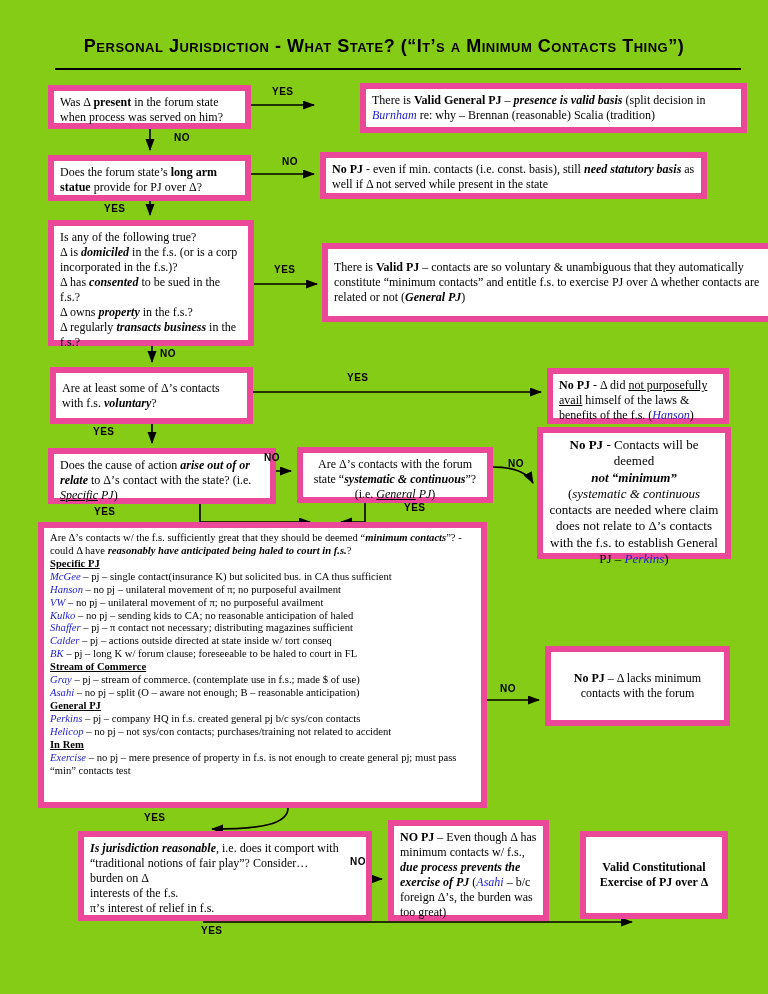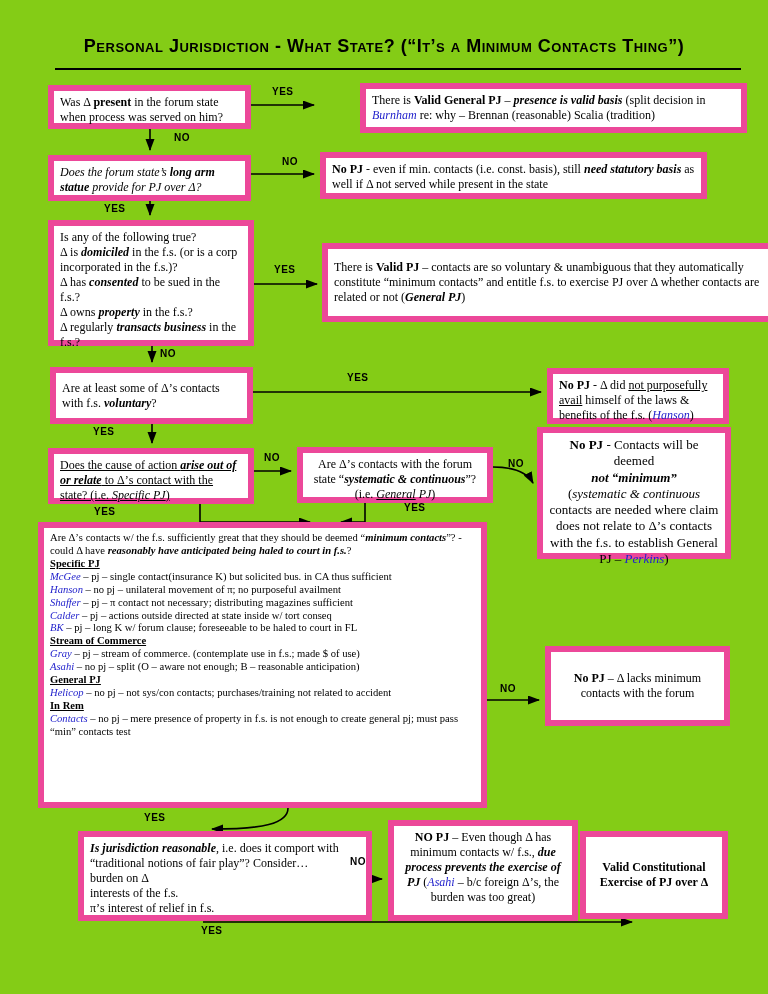--- a/index.html
+++ b/index.html
@@ -17,33 +17,33 @@
   .i{font-style:italic;}
   .u{text-decoration:underline;}
   .c{color:var(--case-color,#2222cc);font-style:italic;}
   .line{display:block;}
   .lbl{position:absolute;font-family:"Liberation Sans", sans-serif;font-weight:bold;
        font-size:10px;letter-spacing:.5px;}
   #arrows{position:absolute;left:0;top:0;pointer-events:none;}
 
   #q-present     {left:48px;  top:85px;  width:203px; height:44px;}
   #a-present     {left:320px; top:83px;  width:387px; height:50px;margin-left:40px;}
-  #q-longarm     {left:48px;  top:155px; width:203px; height:46px;font-style:italic;}
+  #q-longarm     {left:48px;  top:155px; width:203px; height:46px;}
   #a-longarm     {left:320px; top:152px; width:387px; height:47px;}
   #q-basis       {left:48px;  top:220px; width:206px; height:126px;}
   #a-valid-pj    {left:322px; top:243px; width:464px; height:79px;}
   #q-voluntary   {left:50px;  top:367px; width:203px; height:57px; }
   #a-hanson      {left:547px; top:368px; width:182px; height:56px;}
-  #q-specific    {left:48px;  top:448px; width:206px; height:56px;text-decoration:underline;}
+  #q-specific    {left:48px;  top:448px; width:228px; height:56px;}
   #q-systematic  {left:297px; top:447px; width:196px; height:56px;}
   #a-perkins     {left:537px; top:427px; width:194px; height:132px; font-size:13px;}
   #big-box       {left:38px;  top:522px; width:449px; height:286px; font-size:10.6px; line-height:1.22;}
   #a-lacks       {left:545px; top:630px; width:185px; height:80px;margin-top:16px;}
   #q-reasonable  {left:50px;  top:831px; width:294px; height:90px;margin-left:28px;}
-  #a-dueprocess  {left:388px; top:820px; width:190px; height:101px;text-align:center;}
+  #a-dueprocess  {left:388px; top:820px; width:161px; height:101px;}
   #a-valid-const {left:580px; top:831px; width:148px; height:88px;}
 
   #lbl-yes-present   {left:272px; top:86px;}
   #lbl-no-present    {left:174px; top:132px;}
   #lbl-no-longarm    {left:282px; top:156px;}
   #lbl-yes-longarm   {left:104px; top:203px;}
   #lbl-yes-basis     {left:274px; top:264px;}
   #lbl-no-basis      {left:160px; top:348px;}
   #lbl-yes-voluntary {left:347px; top:372px;}
   #lbl-yes-voluntary2{left:93px;  top:426px;}
@@ -132,30 +132,33 @@
       <div class="line"><span class="b">No PJ</span><span> - Contacts will be deemed</span></div>
       <div class="line"><span class="b i">not “minimum”</span></div>
       <div class="line"><span>(</span><span class="i">systematic &amp; continuous</span><span> contacts are needed where claim does not relate to Δ’s contacts with the f.s. to establish General PJ – </span><span class="c">Perkins</span><span>)</span></div>
     </div>
 
   <div id="big-box" class="box">
       <div class="line"><span>Are Δ’s contacts w/ the f.s. sufficiently great that they should be deemed “</span><span class="b i">minimum contacts</span><span>”? - could Δ have </span><span class="b i">reasonably have anticipated being haled to court in f.s.</span><span>?</span></div>
       <div class="line"><span class="b u">Specific PJ</span></div>
       <div class="line"><span class="c">McGee</span><span> – pj – single contact(insurance K) but solicited bus. in CA thus sufficient</span></div>
       <div class="line"><span class="c">Hanson</span><span> – no pj – unilateral movement of π; no purposeful availment</span></div>
+      <div class="line"><span class="c">VW</span><span> – no pj – unilateral movement of π; no purposeful availment</span></div>
+      <div class="line"><span class="c">Kulko</span><span> – no pj – sending kids to CA; no reasonable anticipation of haled</span></div>
       <div class="line"><span class="c">Shaffer</span><span> – pj – π contact not necessary; distributing magazines sufficient</span></div>
       <div class="line"><span class="c">Calder</span><span> – pj – actions outside directed at state inside w/ tort conseq</span></div>
       <div class="line"><span class="c">BK</span><span> – pj – long K w/ forum clause; foreseeable to be haled to court in FL</span></div>
       <div class="line"><span class="b u">Stream of Commerce</span></div>
       <div class="line"><span class="c">Gray</span><span> – pj – stream of commerce. (contemplate use in f.s.; made $ of use)</span></div>
       <div class="line"><span class="c">Asahi</span><span> – no pj – split (O – aware not enough; B – reasonable anticipation)</span></div>
       <div class="line"><span class="b u">General PJ</span></div>
+      <div class="line"><span class="c">Perkins</span><span> – pj – company HQ in f.s. created general pj b/c sys/con contacts</span></div>
       <div class="line"><span class="c">Helicop</span><span> – no pj – not sys/con contacts; purchases/training not related to accident</span></div>
       <div class="line"><span class="b u">In Rem</span></div>
-      <div class="line"><span class="c">Contacts</span><span> – no pj – mere presence of property in f.s. is not enough to create general pj; must pass “min” contacts test</span></div>
+      <div class="line"><span class="c">Exercise</span><span> – no pj – mere presence of property in f.s. is not enough to create general pj; must pass “min” contacts test</span></div>
     </div>
   <div id="a-lacks" class="box center vcenter">
       <div class="line"><span class="b">No PJ</span><span> – Δ lacks minimum contacts with the forum</span></div>
     </div>
 
   <div id="q-reasonable" class="box">
       <div class="line"><span class="b i">Is jurisdiction reasonable</span><span>, i.e. does it comport with “traditional notions of fair play”? Consider…</span></div>
       <div class="line"><span>burden on Δ</span></div>
       <div class="line"><span>interests of the f.s.</span></div>
       <div class="line"><span>π’s interest of relief in f.s.</span></div>

